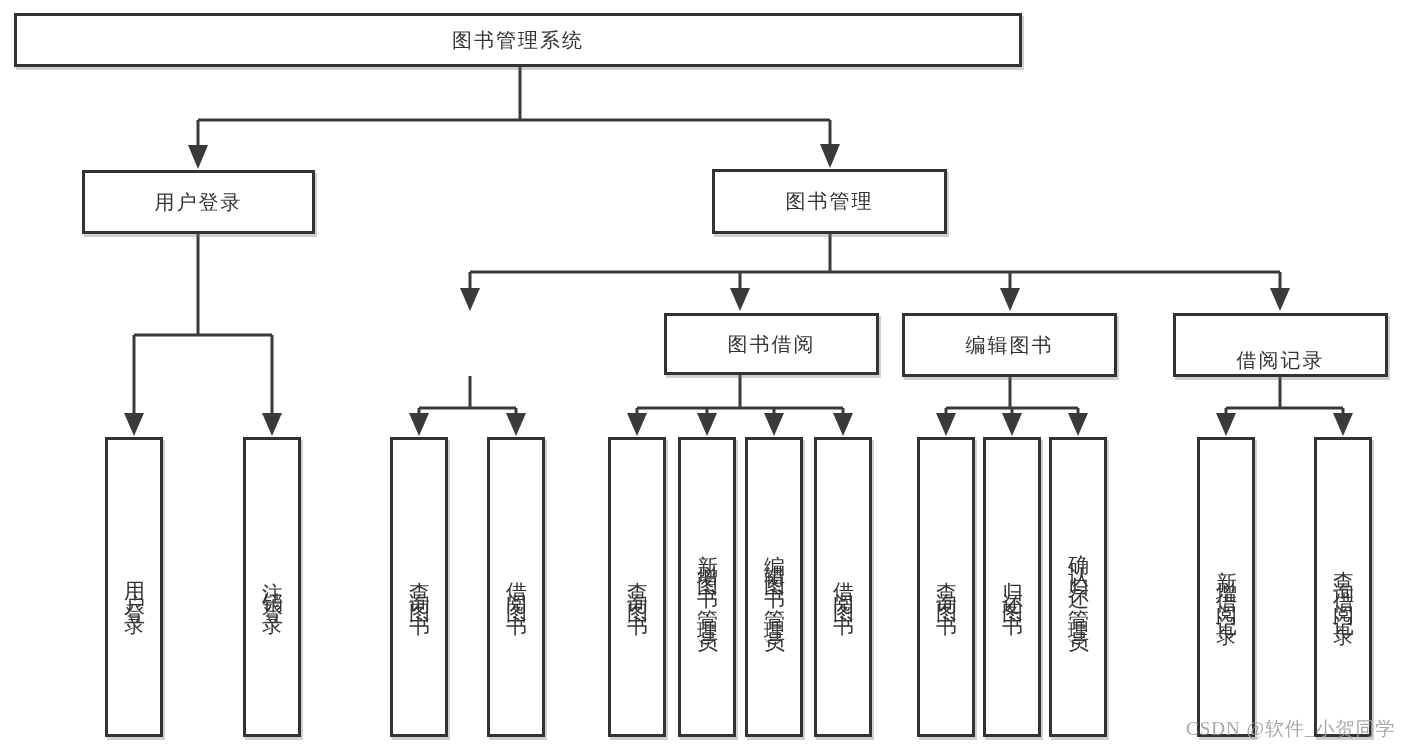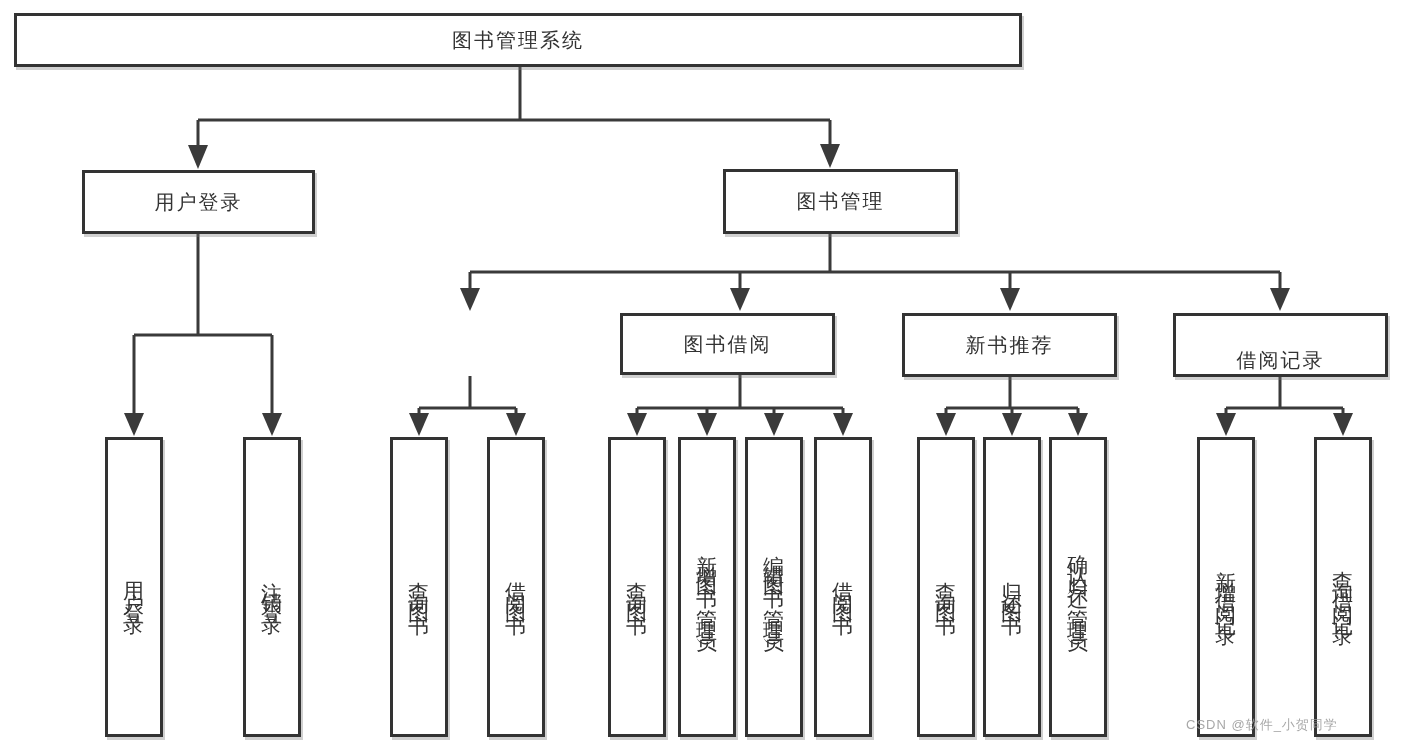--- a/index.html
+++ b/index.html
@@ -2,54 +2,54 @@
 <html style="--line: #3a3a3a; --border: #333333; --text: #333333; --watermark: #9e9e9e; --bg: #ffffff;"><head>
 <meta charset="utf-8">
 <style>
   :root{
     --line:#3a3a3a; --border:#333333; --text:#333333;
     --watermark:#9e9e9e; --bg:#ffffff;
   }
   html,body{margin:0;padding:0;background:var(--bg);}
   .stage{
     position:relative;width:1405px;height:747px;background:var(--bg);
-    font-family:Liberation Sans, sans-serif;overflow:hidden;color:var(--text);
+    font-family:Liberation Serif, serif;overflow:hidden;color:var(--text);
   }
   svg.wires{position:absolute;left:0;top:0;width:1405px;height:747px;}
   .wires path{stroke:var(--line);stroke-width:3;fill:none;}
   .wires polygon{fill:var(--line);stroke:none;}
   .node{
     position:absolute;background:#fff;border:3px solid var(--border);
     box-sizing:border-box;display:flex;align-items:center;justify-content:center;
     box-shadow:2px 3px 0 rgba(120,120,120,0.35);
   }
   .hnode{font-size:20px;letter-spacing:2px;}
   .vnode .lbl{
     writing-mode:vertical-rl;text-orientation:mixed;
     font-size:21px;line-height:1;letter-spacing:11px;
   }
   
   .n-root{left:14px;top:13px;width:1008px;height:54px;}
   
   .n-user-login{left:82px;top:170px;width:233px;height:64px;}
-  .n-book-mgmt{left:712px;top:169px;width:235px;height:65px;margin-left:11px;}
+  .n-book-mgmt{left:712px;top:169px;width:235px;height:65px;}
   
   .n-new-book{left:363px;top:313px;width:215px;height:63px;}
-  .n-book-borrow{left:620px;top:313px;width:215px;height:62px;}
+  .n-book-borrow{left:664px;top:313px;width:215px;height:62px;}
   .n-current-borrow{left:902px;top:313px;width:215px;height:64px;}
   .n-borrow-records{left:1173px;top:313px;width:215px;height:64px;align-items:flex-end;}
   
   .leaf{top:437px;width:58px;height:300px;}
   .p1{left:105px;}  .p2{left:243px;}  .p3{left:390px;}  .p4{left:487px;}
   .p5{left:608px;}  .p6{left:678px;}  .p7{left:745px;}  .p8{left:814px;}
   .p9{left:917px;}  .p10{left:983px;} .p11{left:1049px;}
   .p12{left:1197px;}.p13{left:1314px;}
   .watermark{
     position:absolute;left:1186px;top:716px;z-index:5;white-space:nowrap;
-    font-size:13px;letter-spacing:1px;color:var(--watermark);opacity:0.9;
+    font-size:19px;letter-spacing:1px;color:var(--watermark);opacity:0.9;
   }
 </style>
 </head>
 <body>
 
 <div class="stage">
 
   <svg class="wires" viewBox="0 0 1405 747" aria-hidden="true">
     <g>
       <path d="M520 67 V120 M198 120 H830 M198 120 V150 M830 120 V149"></path>
@@ -101,21 +101,21 @@
     <span class="lbl">用户登录</span>
   </div>
   <div class="node hnode n-book-mgmt">
     <span class="lbl">图书管理</span>
   </div>
 
   <div class="node hnode n-book-borrow">
     <span class="lbl">图书借阅</span>
   </div>
   <div class="node hnode n-current-borrow">
-    <span class="lbl">新书推荐</span>
+    <span class="lbl">编辑图书</span>
   </div>
   <div class="node hnode n-borrow-records">
     <span class="lbl">借阅记录</span>
   </div>
 
   <div class="node vnode leaf p1">
     <span class="lbl">用户登录</span>
   </div>
   <div class="node vnode leaf p2">
     <span class="lbl">注销登录</span>

